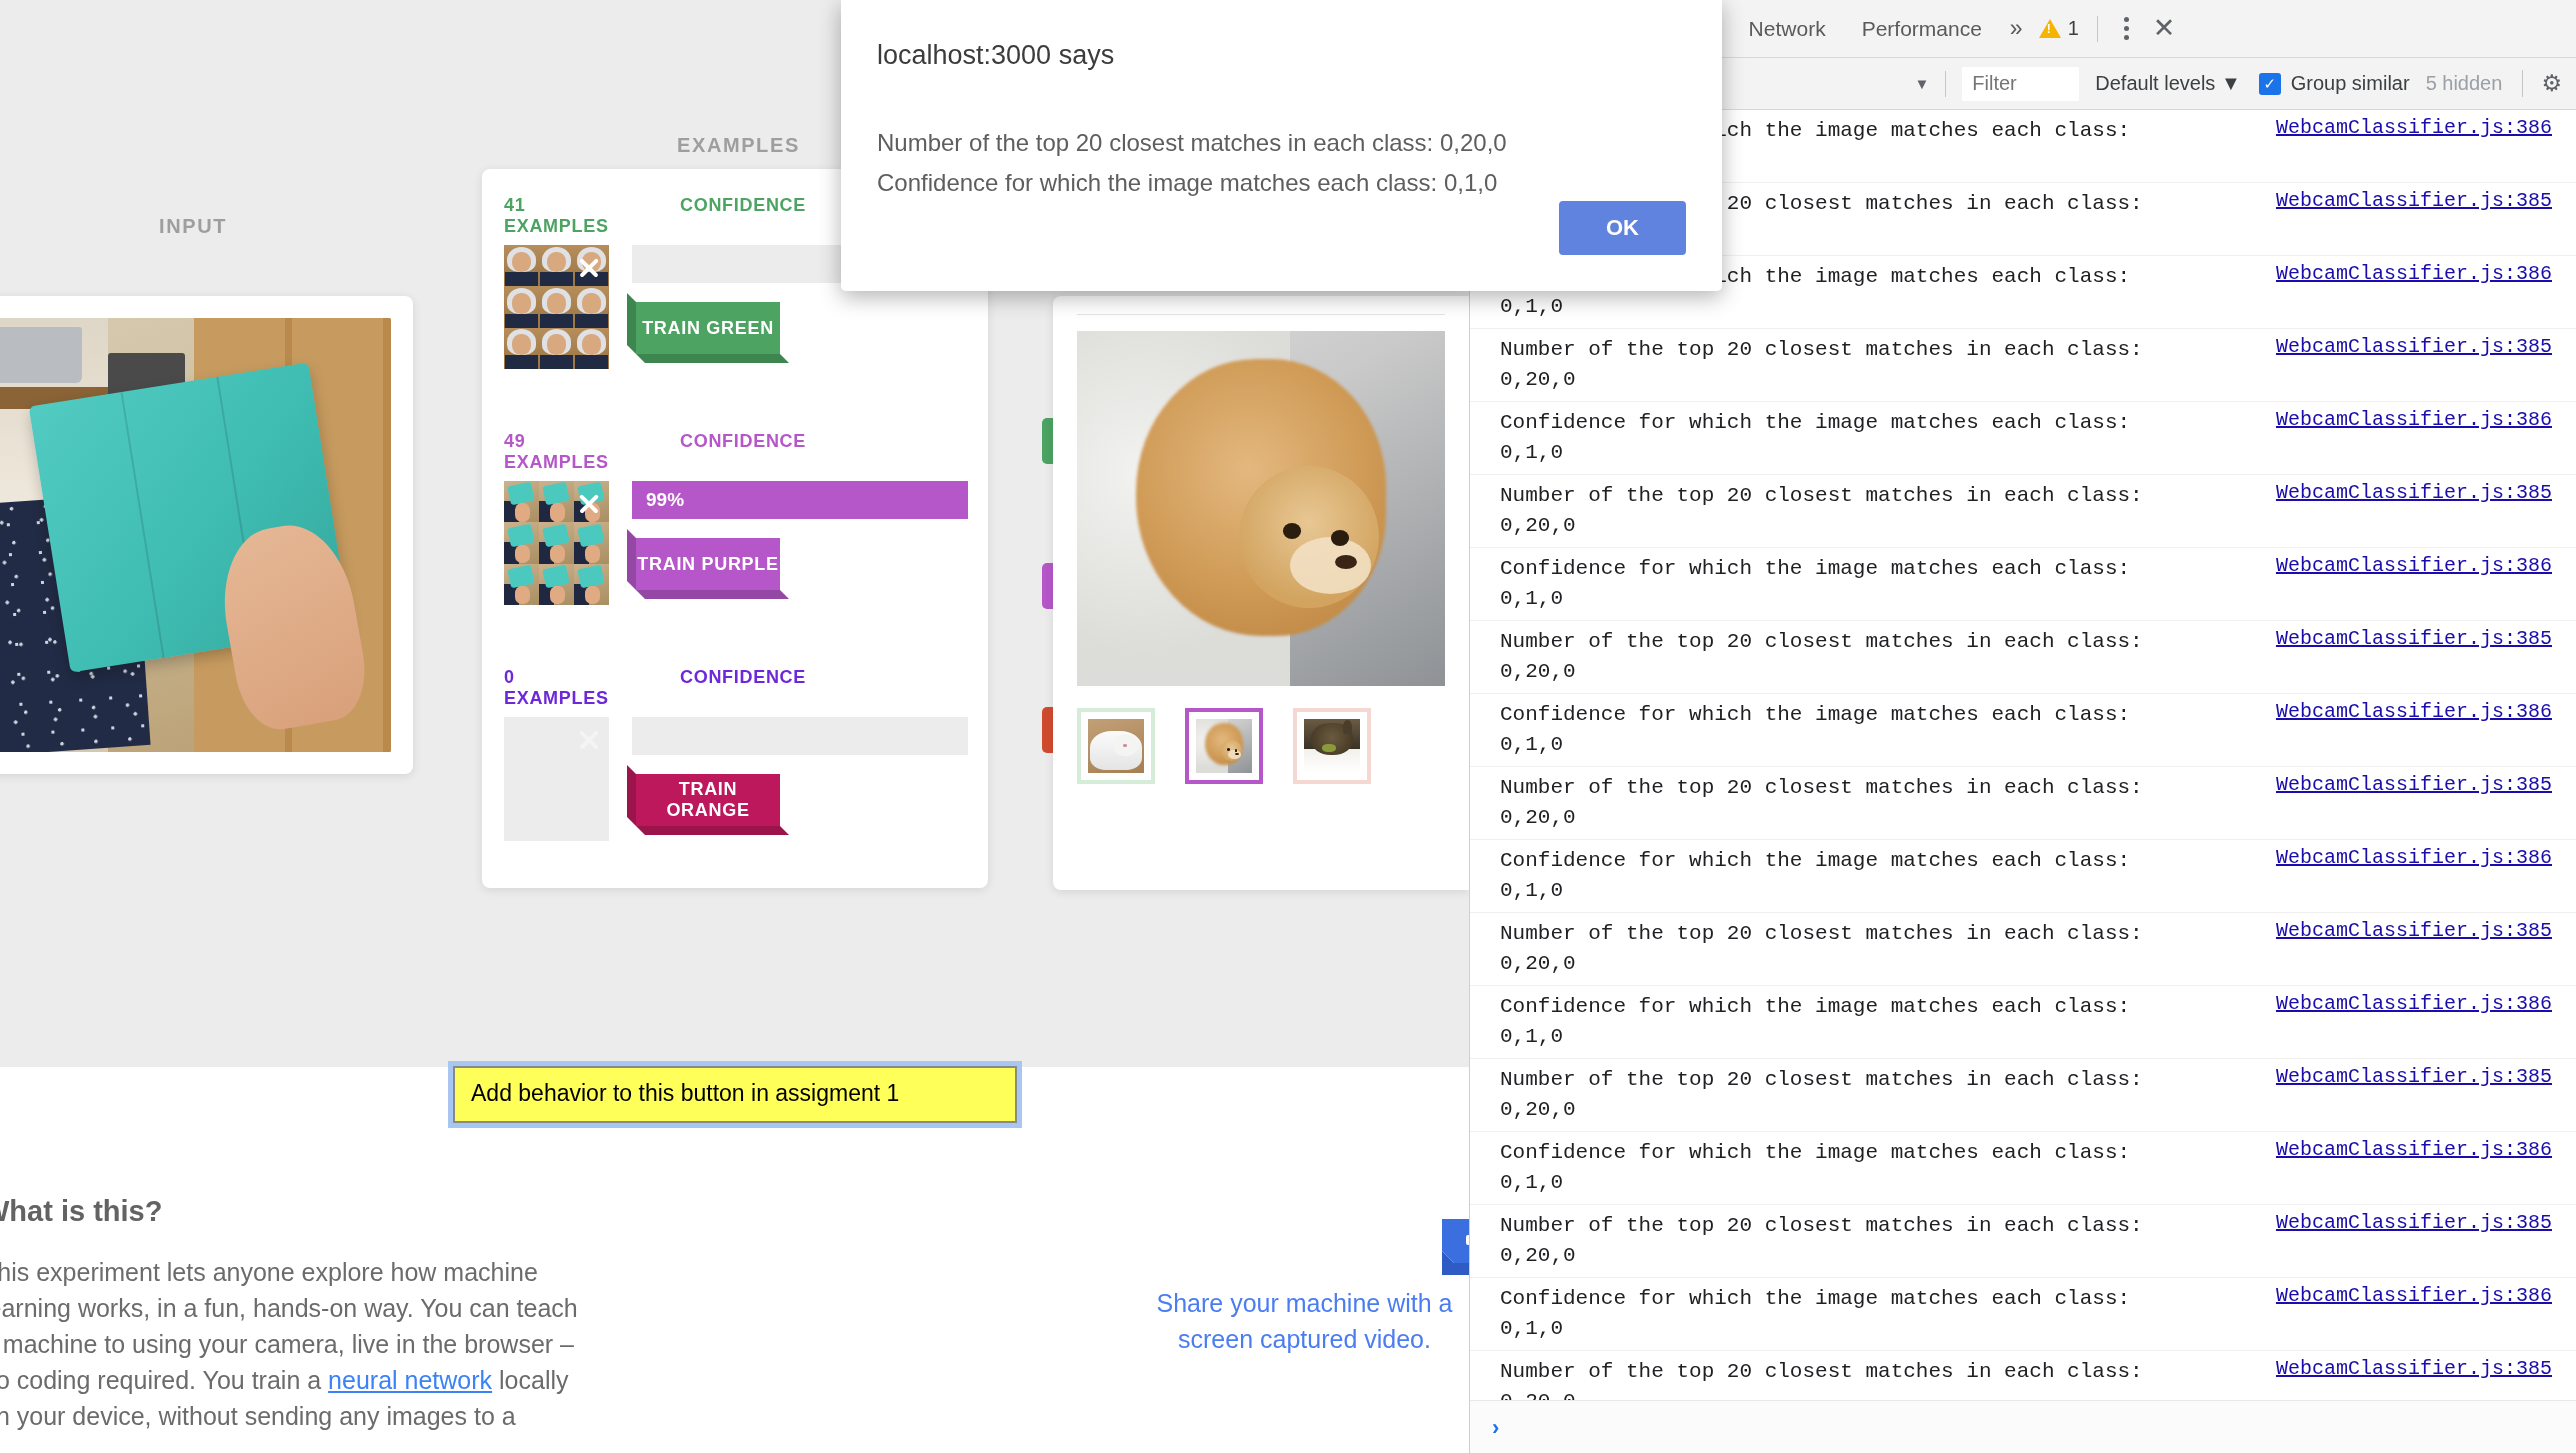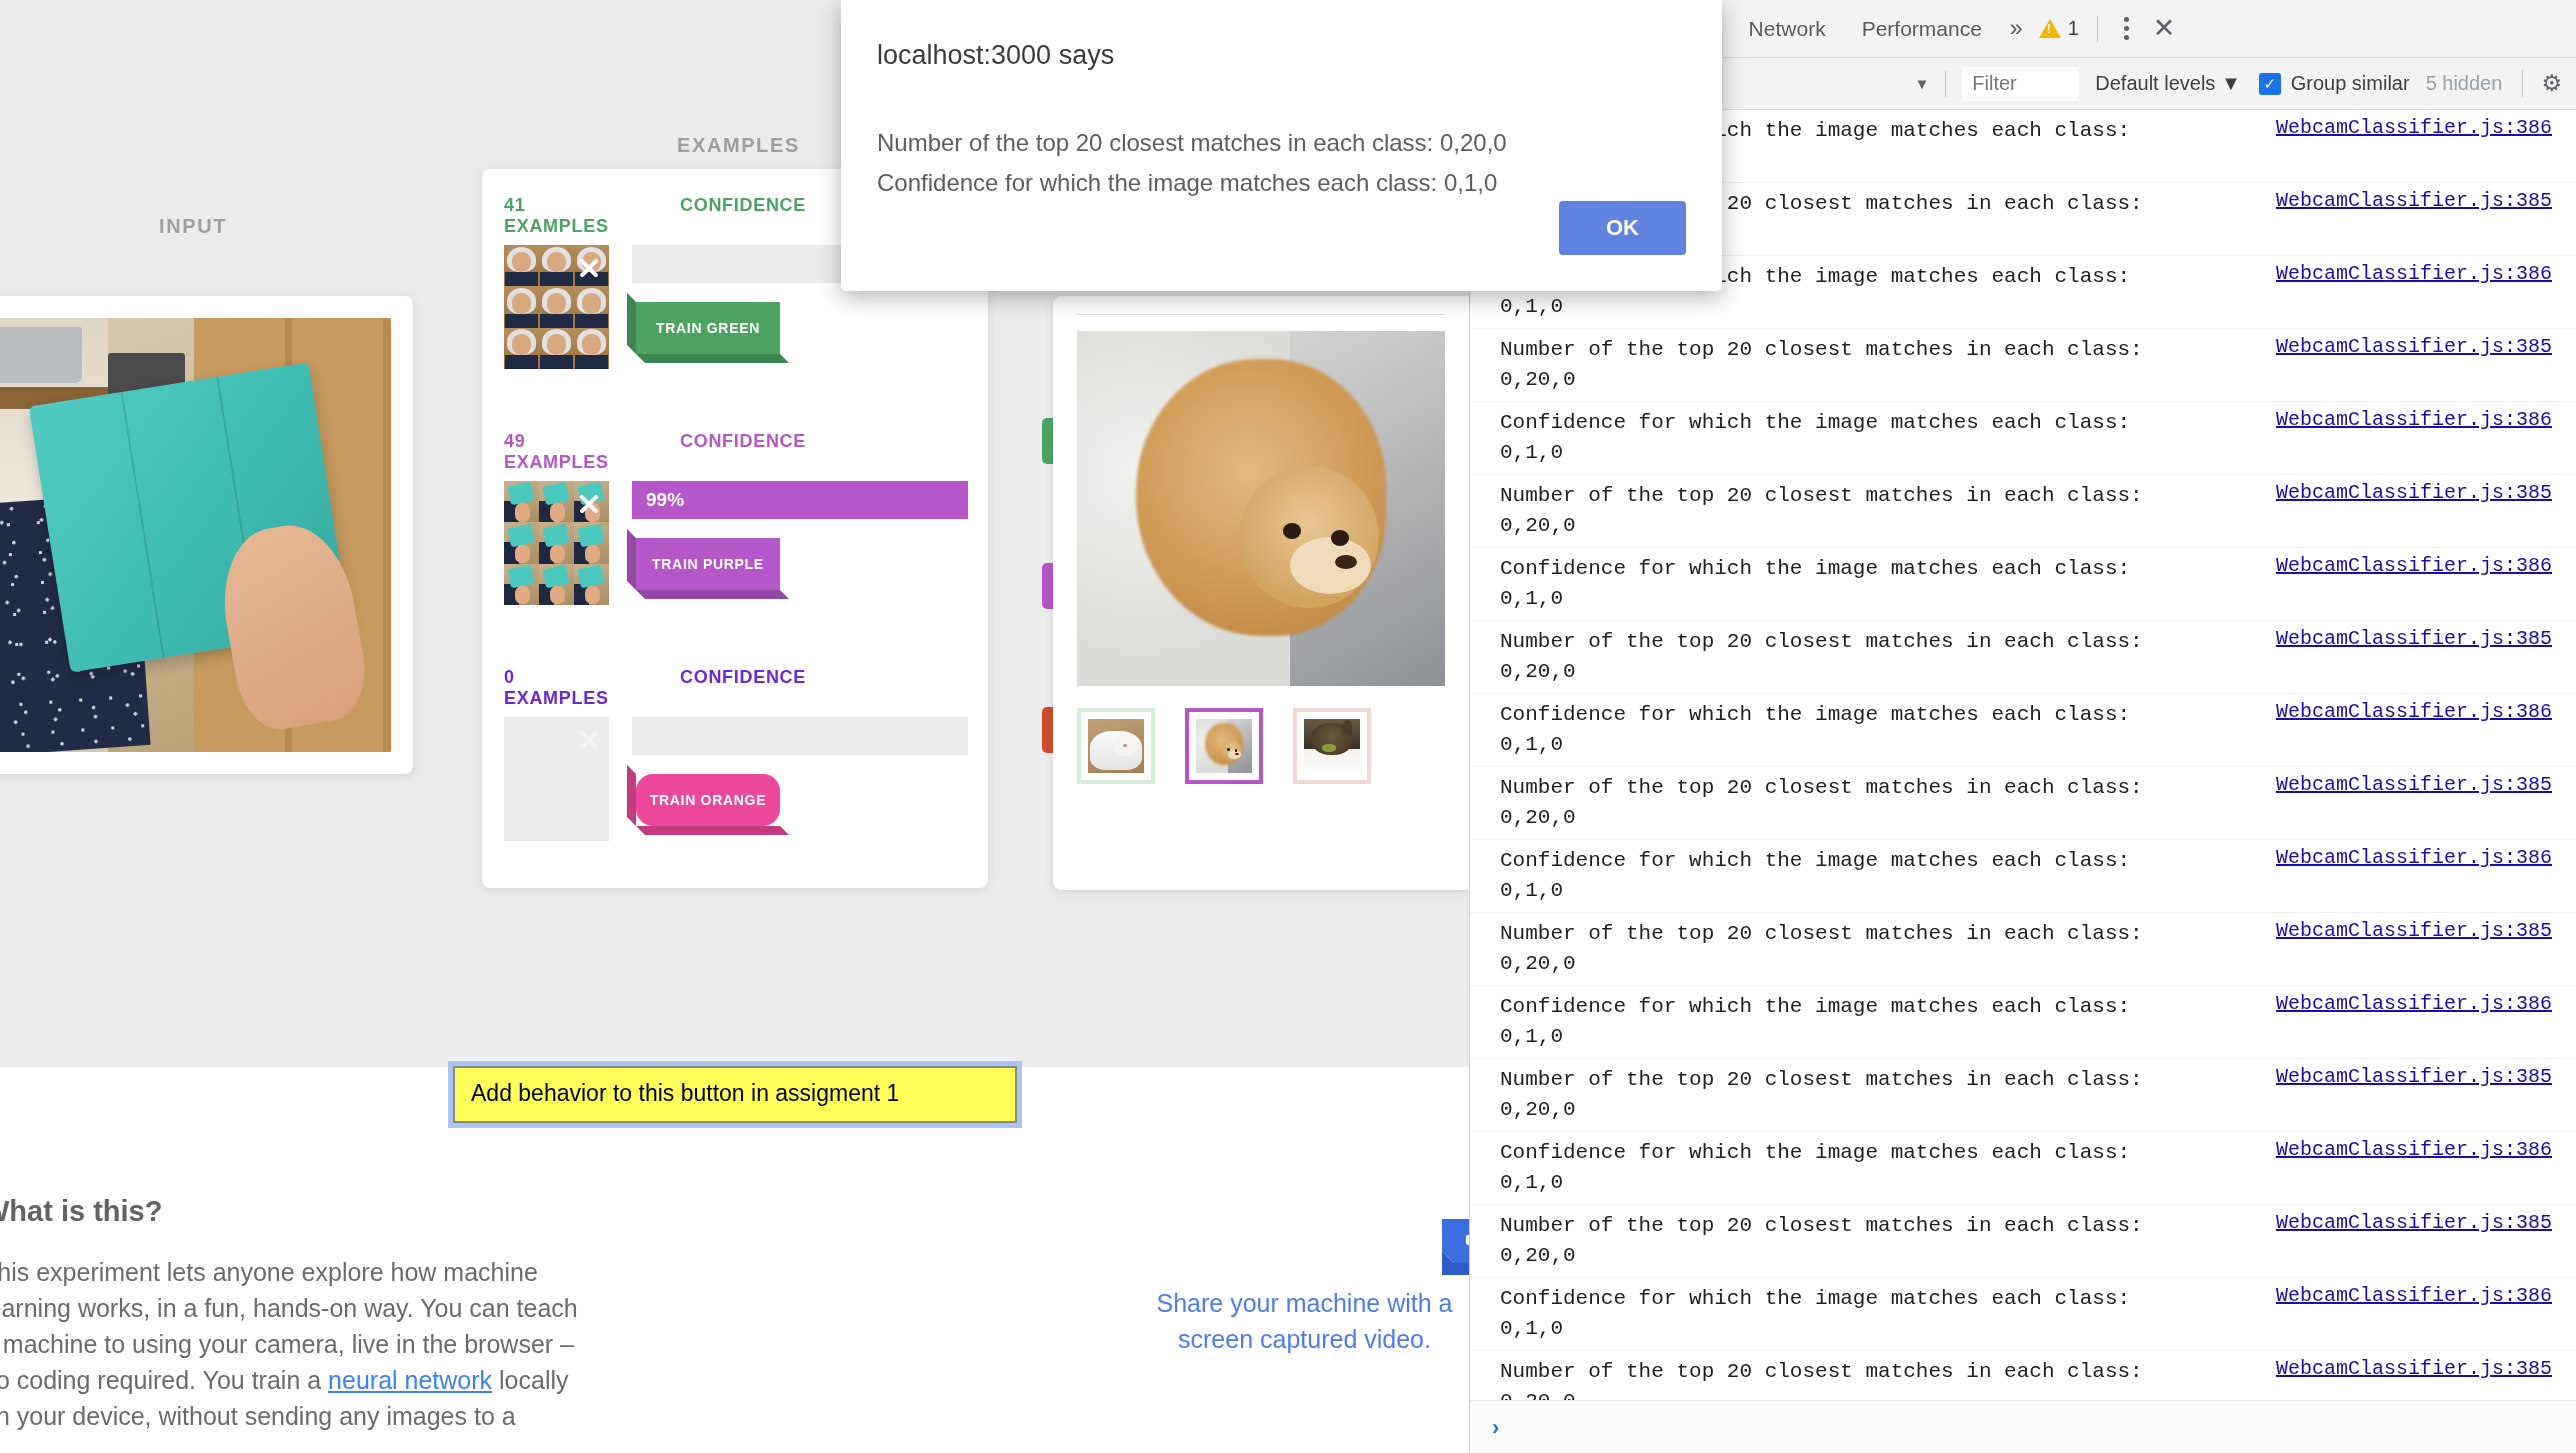--- a/index.html
+++ b/index.html
@@ -100,21 +100,21 @@
     display: flex; align-items: center;
     padding-left: 14px;
     font-size: 19px; font-weight: bold; color: #ffffff;
     margin-bottom: 19px;
   }
   .train-btn {
     position: relative;
     width: 144px; height: 52px;
     border: none; cursor: pointer;
     color: #ffffff;
-    font-size: 14px; font-weight: bold;
+    font-size: 18px; font-weight: bold;
     letter-spacing: 0.7px;
     display: flex; align-items: center; justify-content: center;
     font-family: "Liberation Sans", sans-serif;
     margin-left: 4px;
   }
   .train-btn::before {
     content: ""; position: absolute;
     left: -9px; top: 0; width: 9px; height: 100%;
     transform: skewY(45deg); transform-origin: right top;
     filter: brightness(0.82);
@@ -691,21 +691,21 @@
         <div class="class-head" style="color:#6d28d9;">
           <span class="examples-label">0 EXAMPLES</span>
           <span>CONFIDENCE</span>
         </div>
         <div class="row-body">
           <div class="thumb-grid">
             <span class="clear-x dim"></span>
           </div>
           <div class="right-col">
             <div class="conf-bar"></div>
-            <button class="train-btn" style="background:#ec4899;border-radius:17px;">TRAIN ORANGE</button>
+            <button class="train-btn" style="background:#be185d;">TRAIN ORANGE</button>
           </div>
         </div>
       </div>
     </div>
 
     <div class="class-tab" style="top:418px; background:#4CA362;"></div>
     <div class="class-tab" style="top:563px; background:#B556C9;"></div>
     <div class="class-tab" style="top:707px; background:#D04B2E;"></div>
 
     <div id="output-card">

